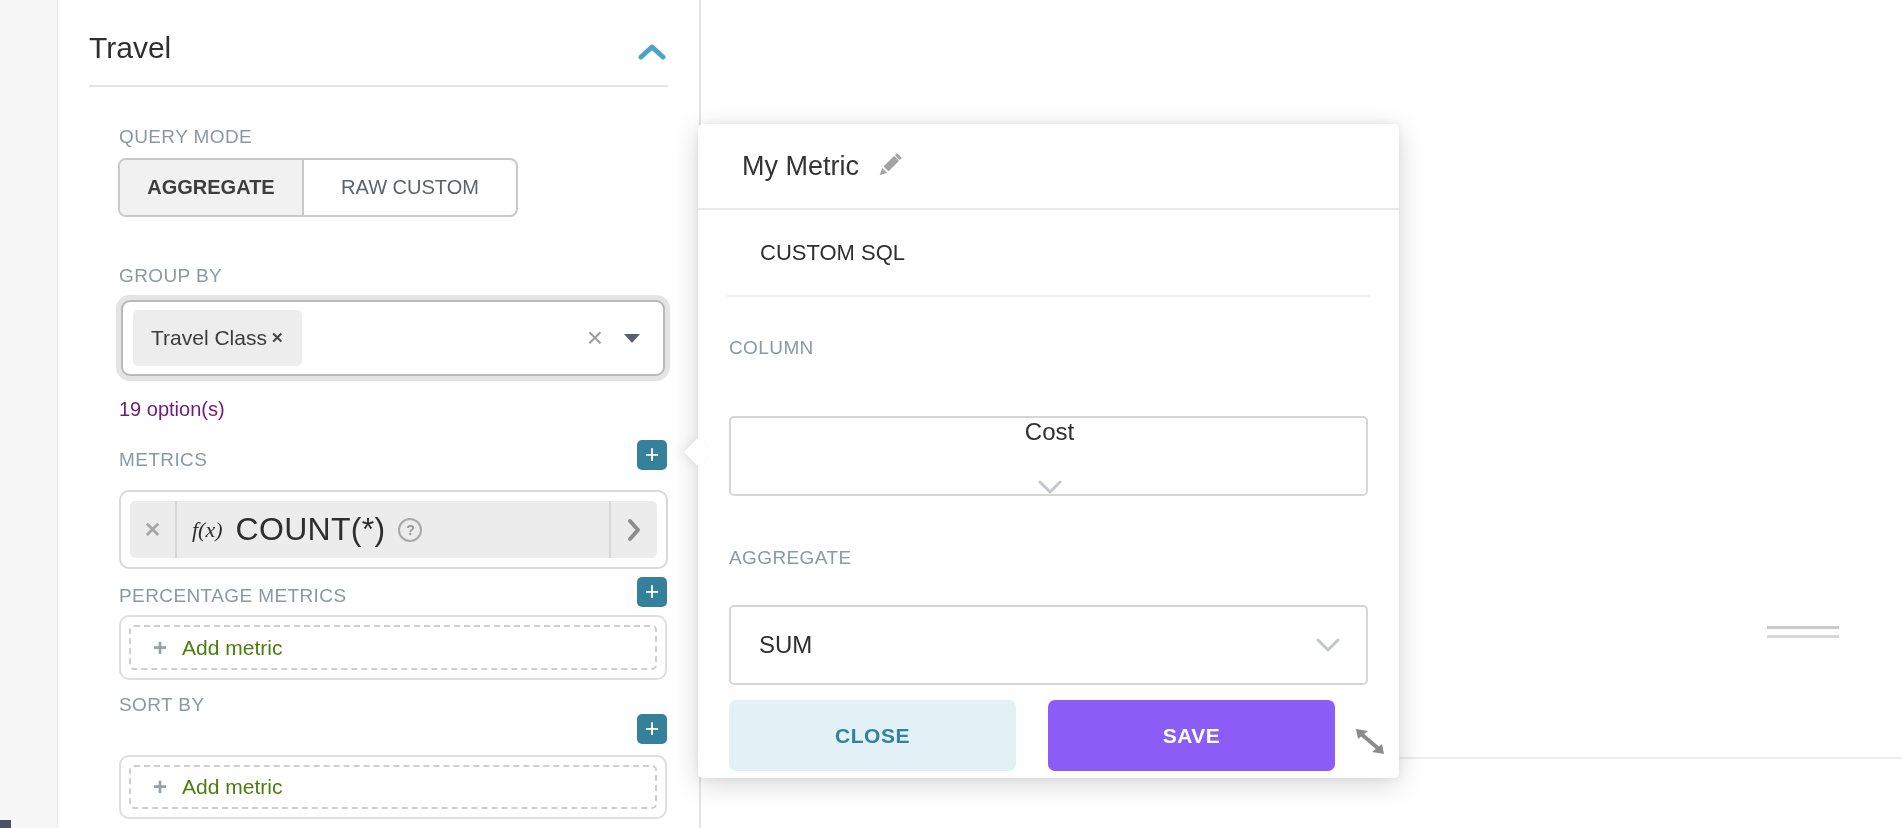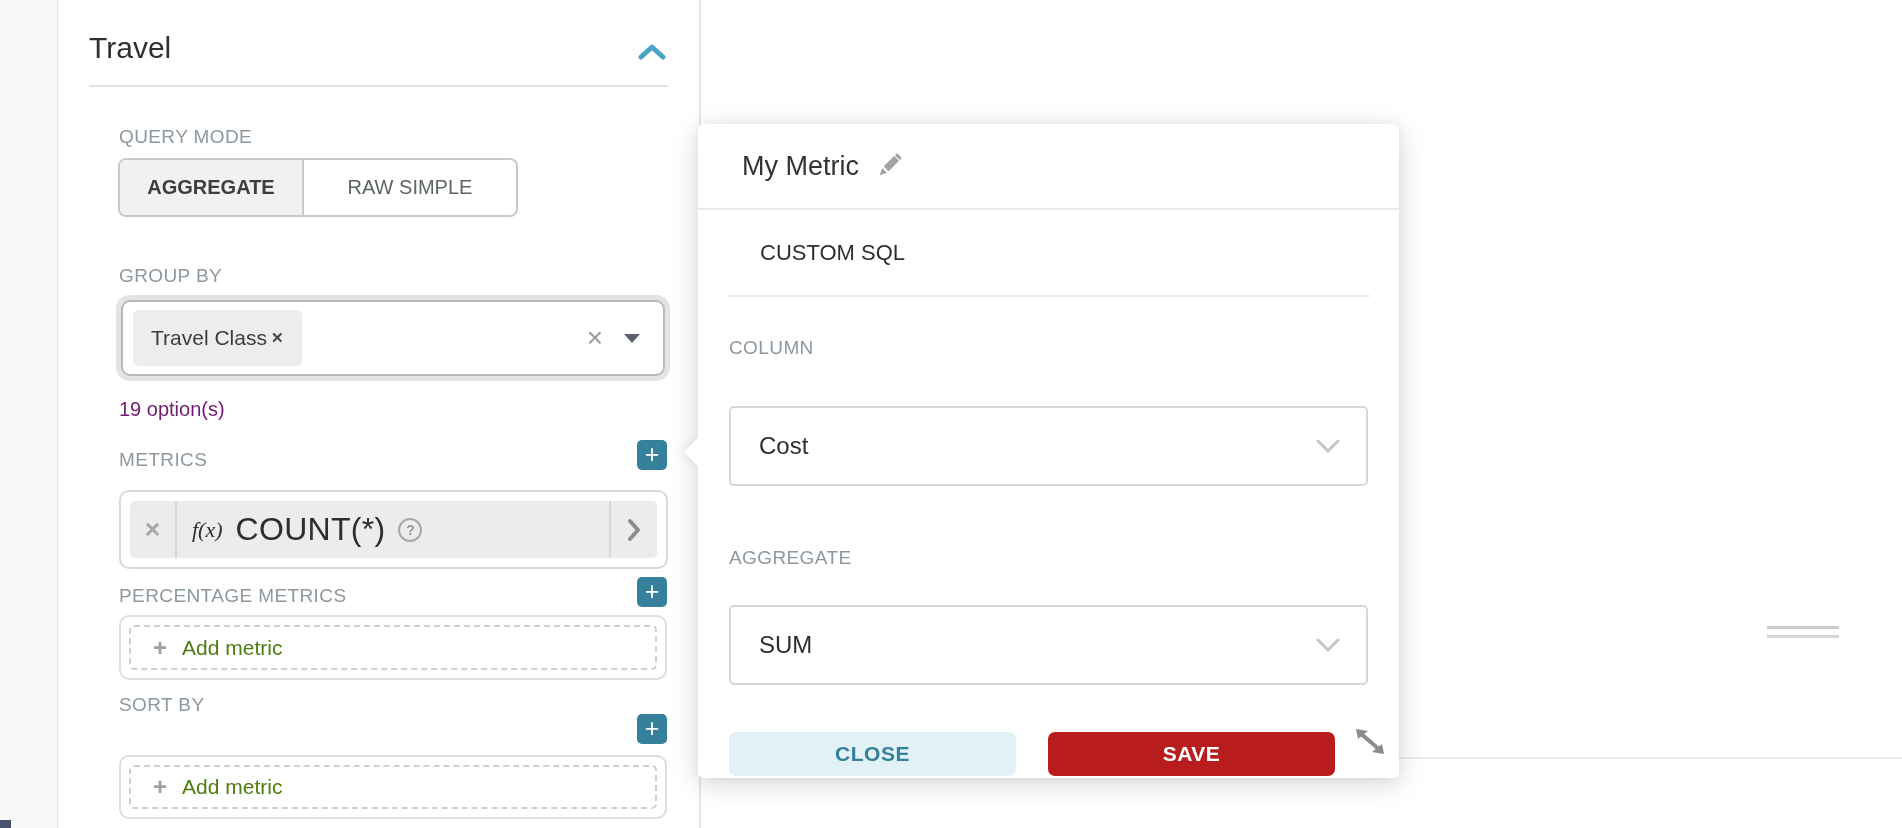--- a/index.html
+++ b/index.html
@@ -79,25 +79,25 @@
   .pop-tabs { position:absolute; left:29px; top:86px; width:643px; height:87px;
     display:flex; border-bottom:2px solid #ededed; }
   .tab { position:relative; padding:0 33px; margin-right:67px; display:flex; align-items:center;
     font-size:22px; color:#2f2f2f; cursor:pointer; }
   .tab.active::after { content:""; position:absolute; left:0; right:0; bottom:-2px; height:7px; background:#454e63; }
   .pop-label { position:absolute; left:31px; }
   .pop-select { position:absolute; left:31px; width:639px; height:80px; background:#fff;
     border:2px solid #d6d6d6; border-radius:5px; display:flex; align-items:center;
     justify-content:space-between; padding:0 26px 0 28px; cursor:pointer; }
   .pop-select .sel-value { font-size:24px; color:#2e2e2e; }
-  .btn { position:absolute; top:576px; width:287px; height:44px; border:none; border-radius:7px;
+  .btn { position:absolute; top:576px; width:287px; height:71px; border:none; border-radius:7px;
     font-family:"Liberation Sans", sans-serif; font-size:21px; font-weight:700; letter-spacing:0.5px;
-    display:flex; align-items:center; justify-content:center; cursor:pointer;margin-top:32px; }
+    display:flex; align-items:center; justify-content:center; cursor:pointer; }
   .btn-close { left:31px; background:#e2f1f6; color:#35819c; }
-  .btn-save { left:350px; background:#b91c1c; color:#ffffff; }
+  .btn-save { left:350px; background:#8b5cf6; color:#ffffff; }
   .resize-icon { position:absolute; left:656px; top:604px; cursor:nwse-resize; }
 </style>
 </head>
 <body>
 
 <div id="root">
 
   <div class="abs left-rail"></div>
   <div class="abs dark-corner"></div>
   <div class="abs v-divider"></div>
@@ -113,21 +113,21 @@
       <svg width="28" height="16" viewBox="0 0 28 16">
           <polyline points="3,13 14,3 25,13" fill="none" stroke="#4aa4c8" stroke-width="5" stroke-linecap="round" stroke-linejoin="round"></polyline>
         </svg>
     </span>
   </div>
   <div class="abs query-divider"></div>
 
   <div class="abs ctl-label" style="left:119px; top:126px;">QUERY MODE</div>
   <div class="abs segmented">
     <div class="seg selected">AGGREGATE</div>
-    <div class="seg unselected">RAW SIMPLE</div>
+    <div class="seg unselected">RAW CUSTOM</div>
   </div>
 
   <div class="abs ctl-label" style="left:119px; top:265px;">GROUP BY</div>
   <div class="abs groupby-select">
     <div class="gb-tag">
       <span class="tag-text">Travel Class</span>
       <span class="tag-x">✕</span>
     </div>
     <div class="gb-spacer"></div>
     <span class="gb-clear">×</span>
@@ -199,21 +199,21 @@
           </g>
         </svg>
       </span>
     </div>
 
     <div class="pop-tabs">
       <div class="tab">CUSTOM SQL</div>
     </div>
 
     <div class="pop-label ctl-label" style="top:213px;">COLUMN</div>
-    <div class="pop-select" style="top:282px;">
+    <div class="pop-select" style="top:292px;flex-direction:column;">
       <span class="sel-value">Cost</span>
       <span style="display:flex;">
         <svg width="24" height="14" viewBox="0 0 24 14">
             <polyline points="2,2 12,12 22,2" fill="none" stroke="#c3c7cb" stroke-width="3" stroke-linecap="round" stroke-linejoin="round"></polyline>
           </svg>
       </span>
     </div>
 
     <div class="pop-label ctl-label" style="top:423px;">AGGREGATE</div>
     <div class="pop-select" style="top:481px;">

